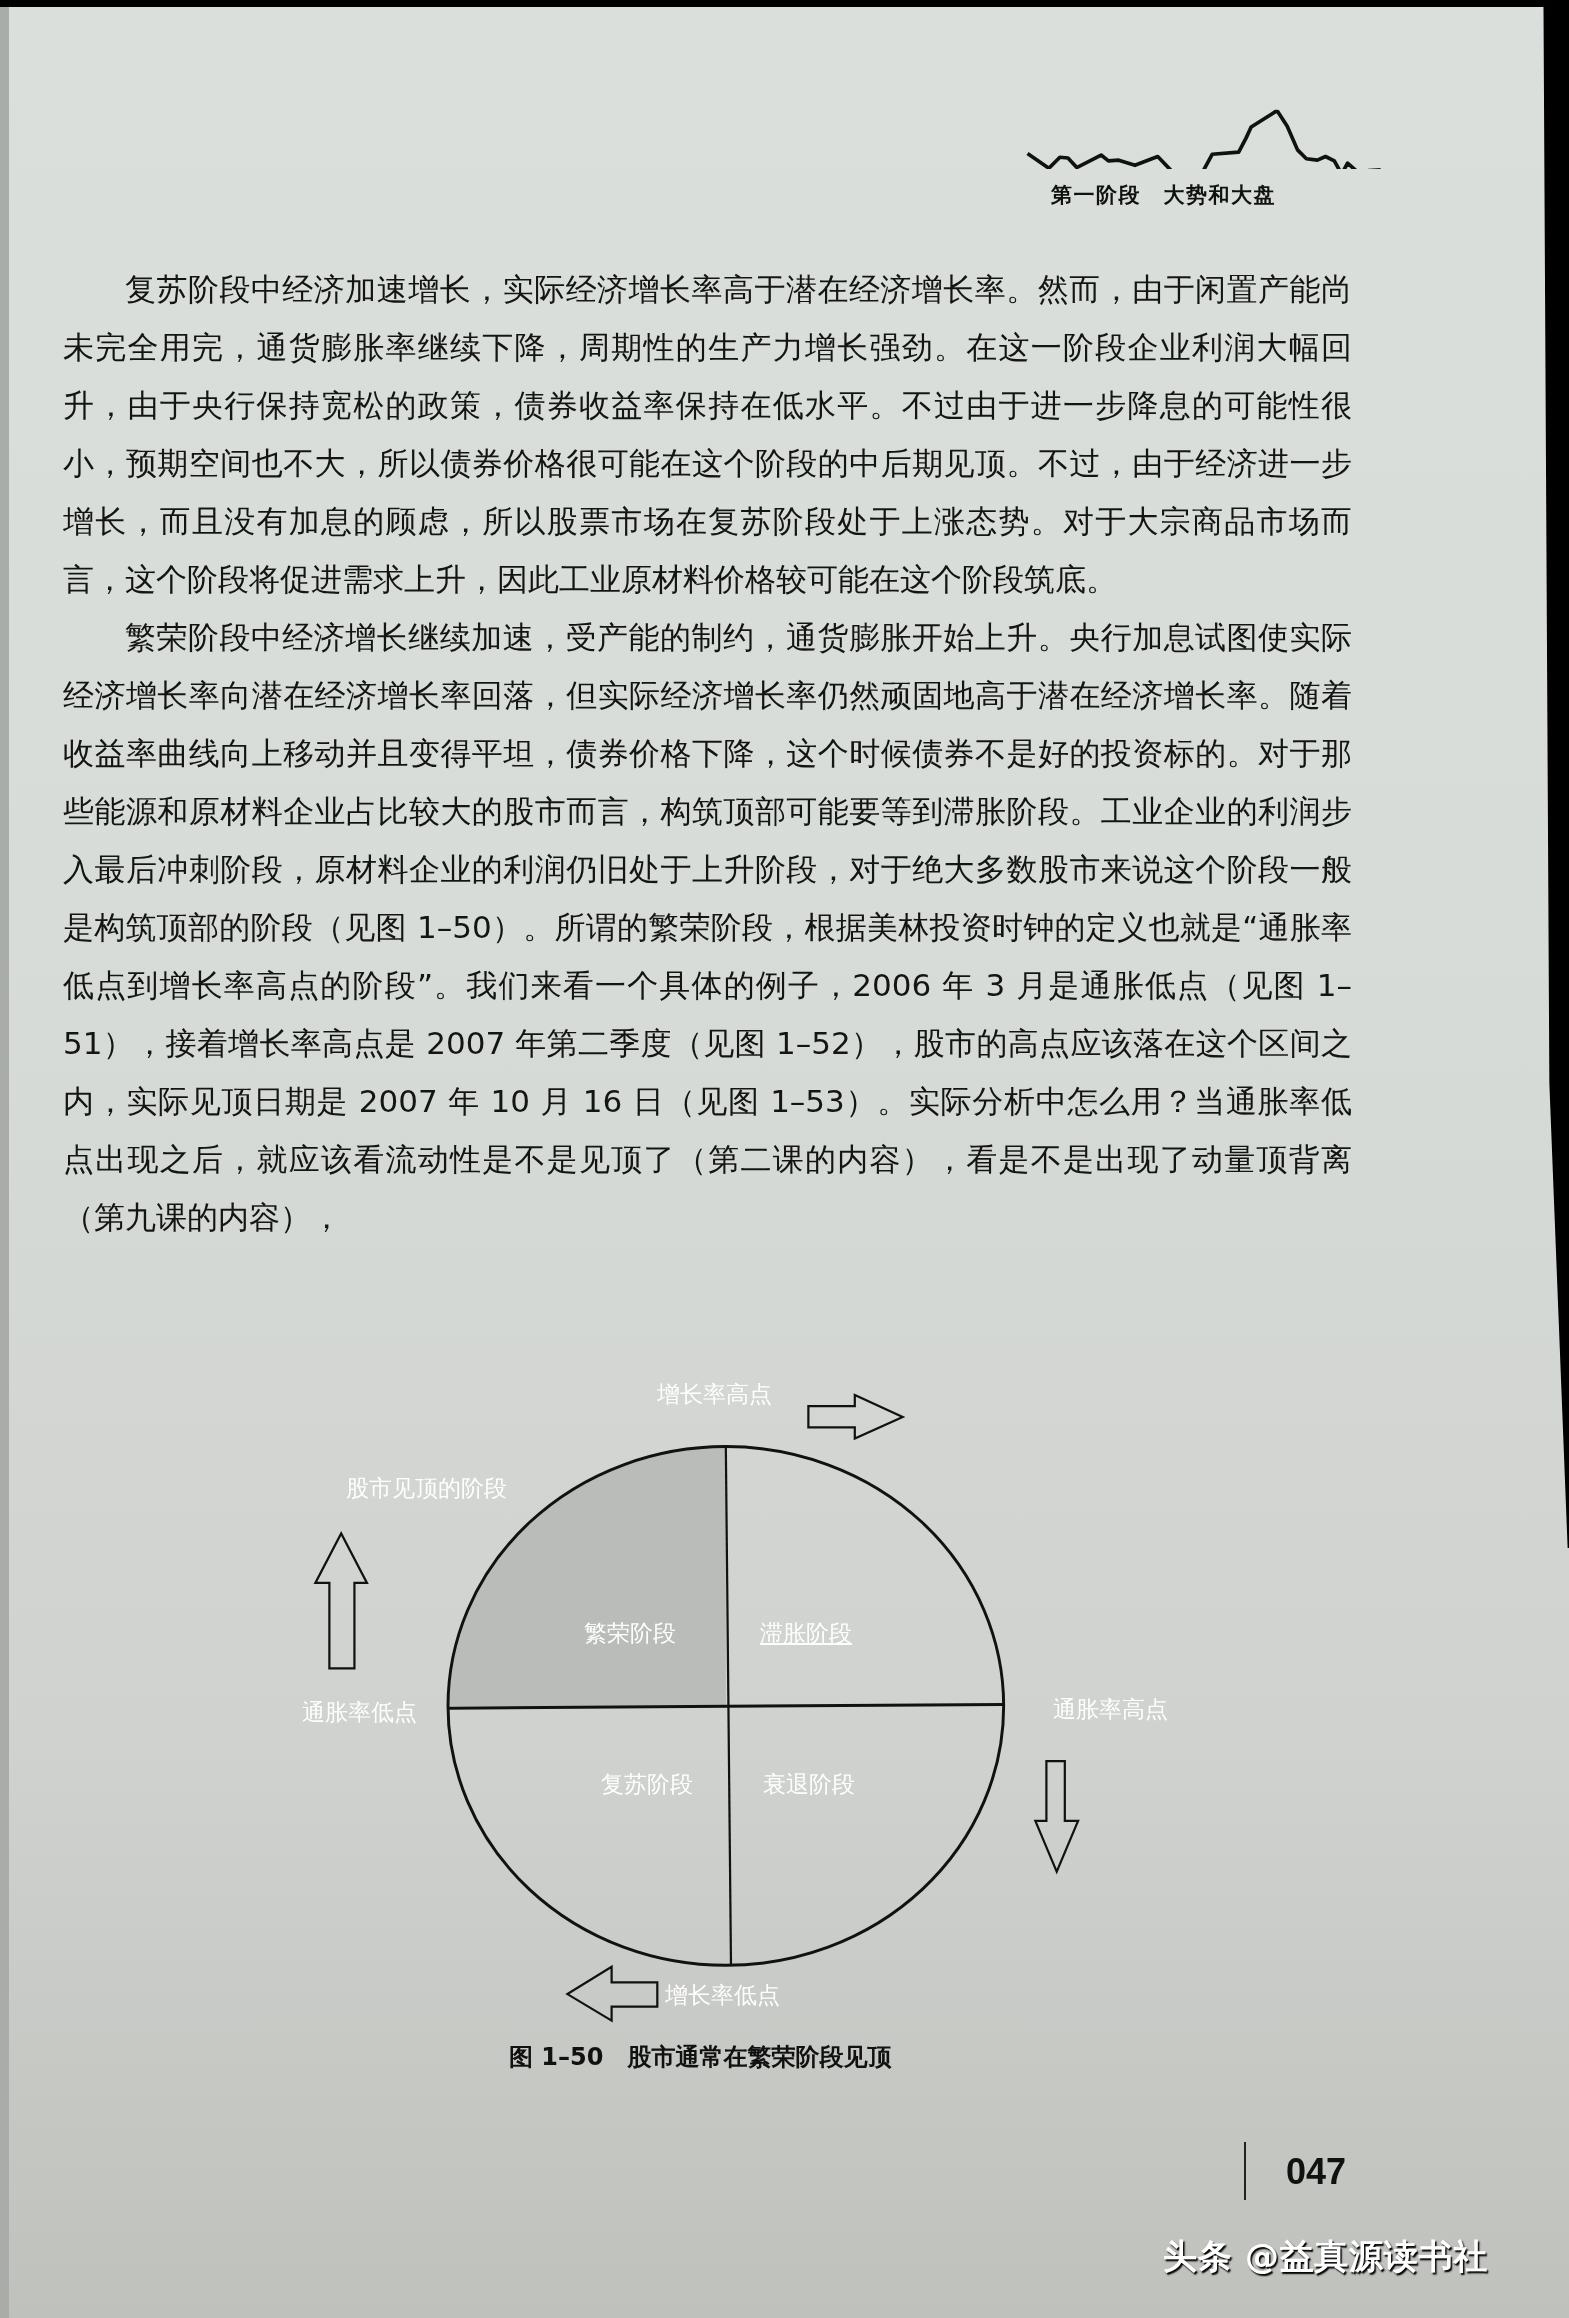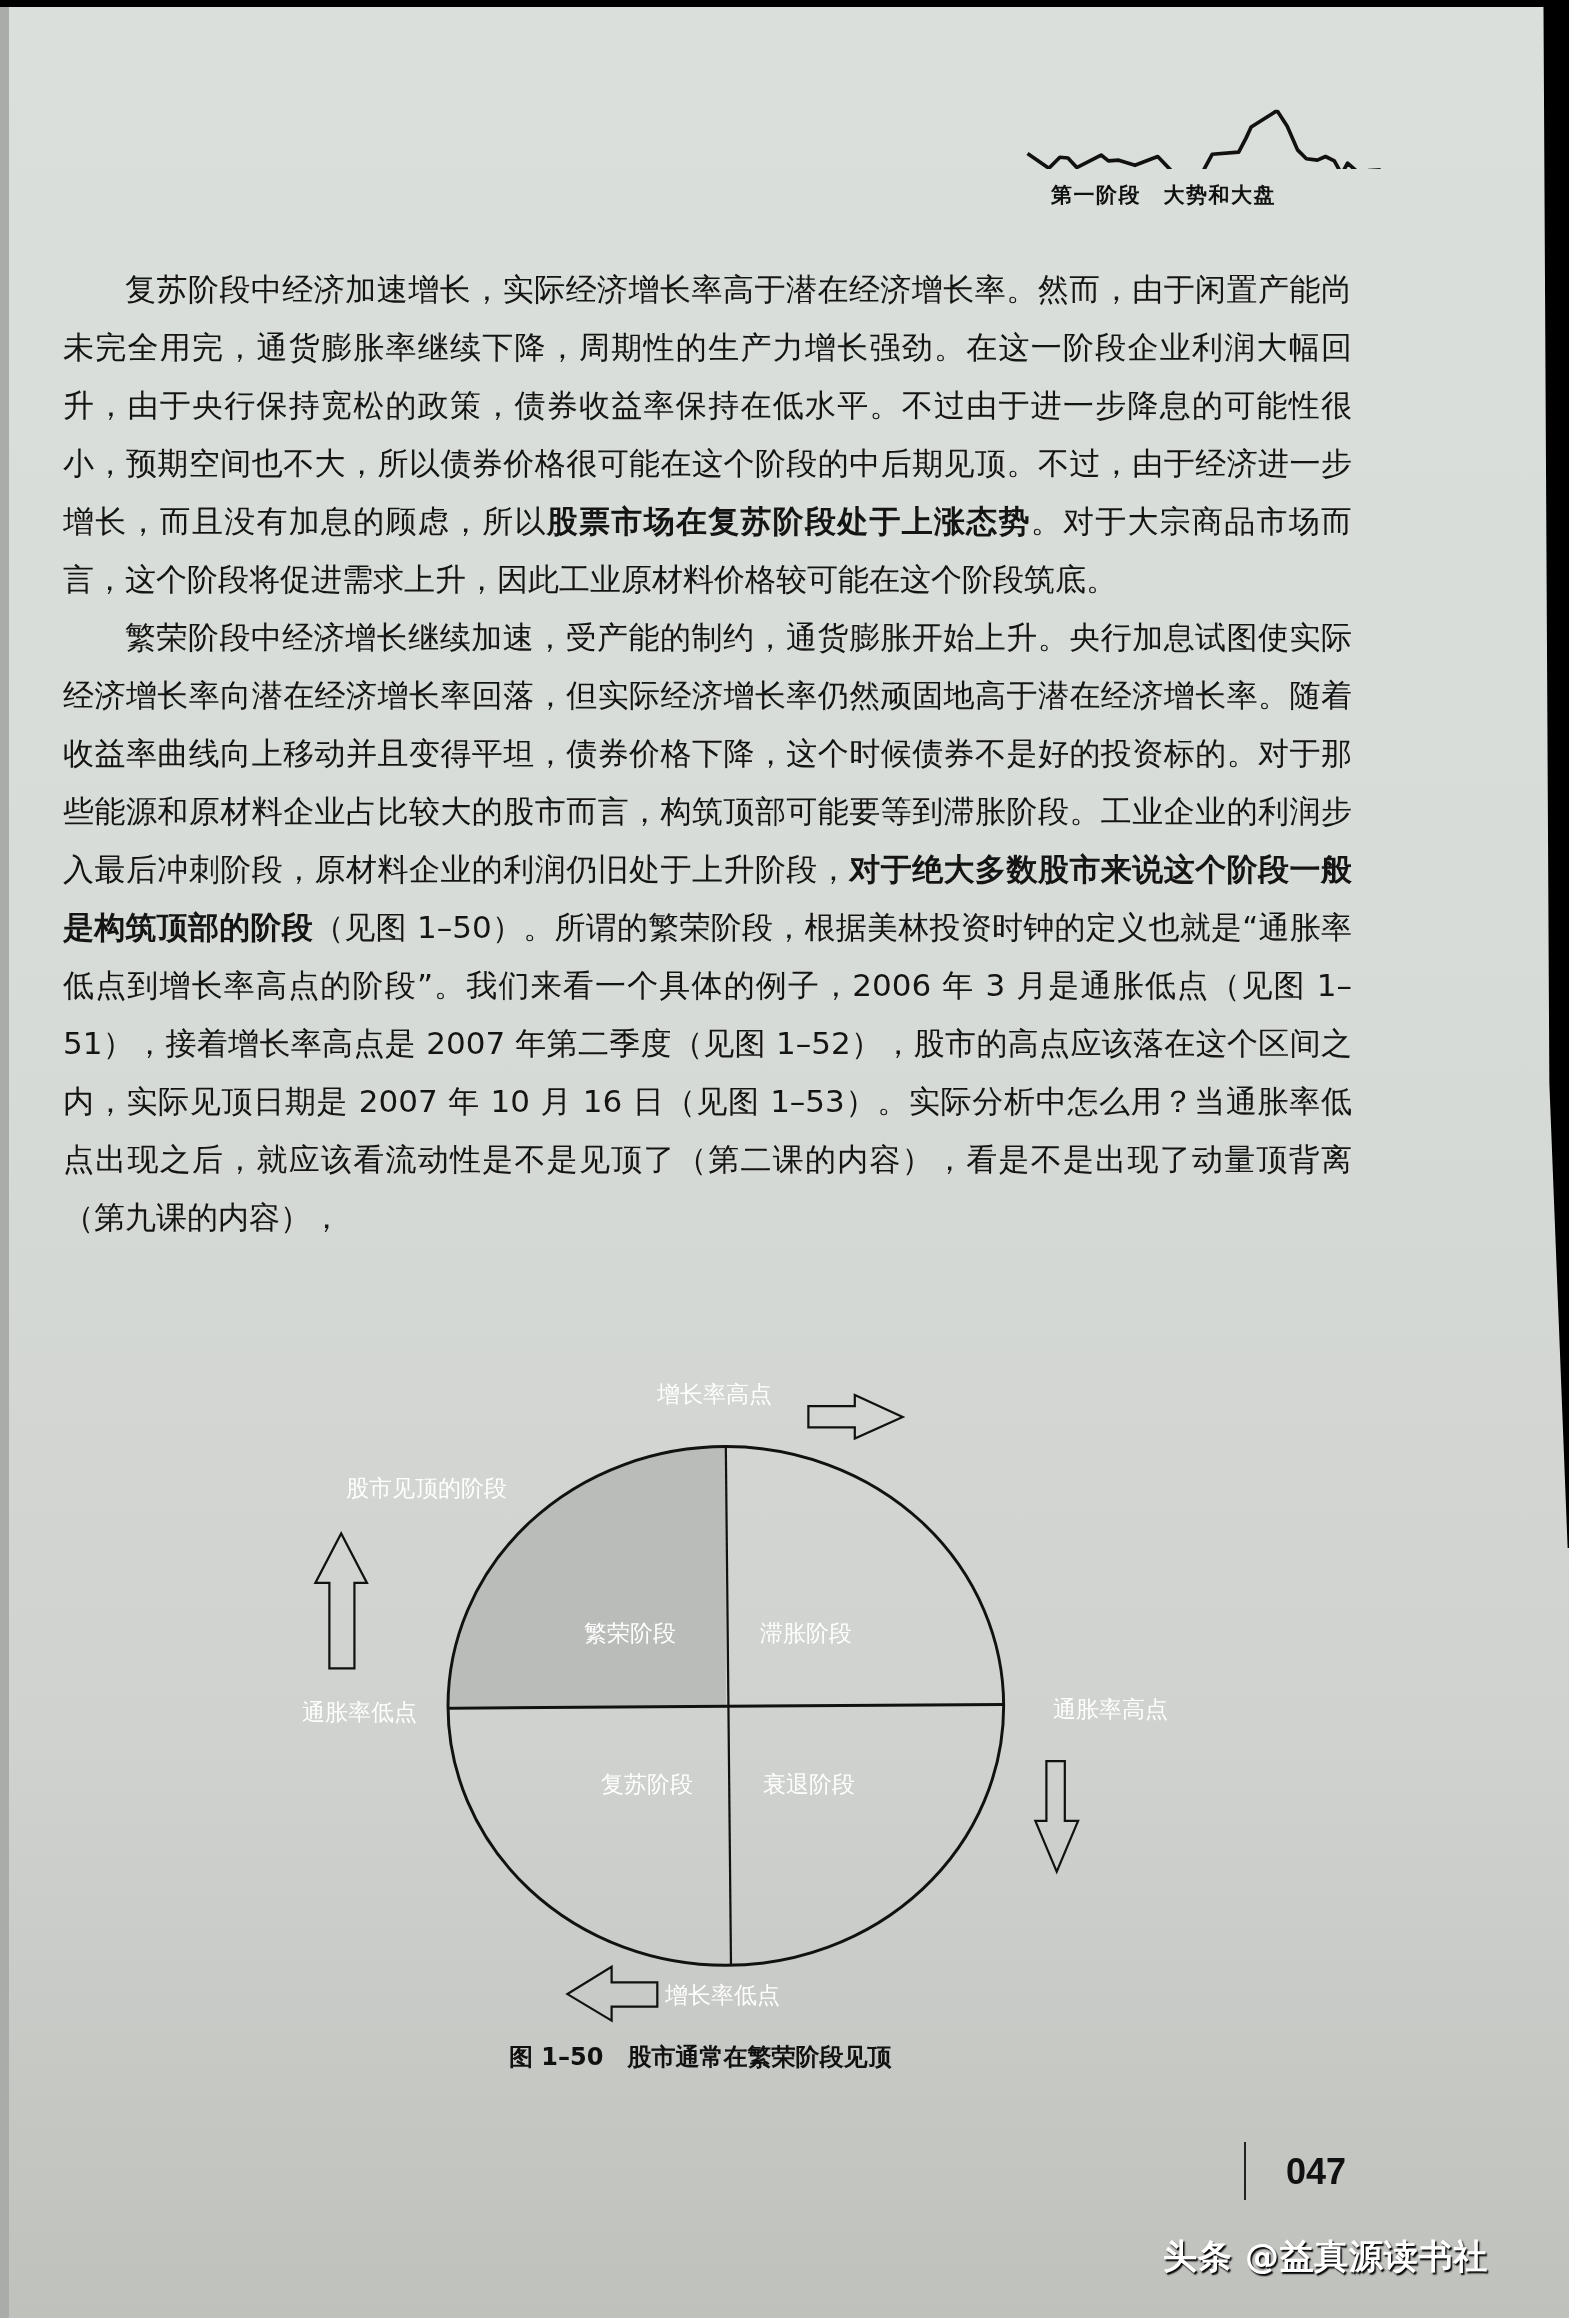--- a/index.html
+++ b/index.html
@@ -9,21 +9,21 @@
         background:linear-gradient(180deg,#dadfdb 0%,#d8dcd8 40%,#cfd2ce 75%,#bfc1bd 100%);}
   .right-shadow{position:absolute;top:0;right:0;width:29.5px;height:1548px;background:#000;
         clip-path:polygon(0 0,100% 0,100% 100%,92% 100%,30% 70%,10% 0);}
   .left-strip{position:absolute;left:0;top:7.4px;width:8.8px;height:2311px;background:#a9aca8;}
   .header-graph{position:absolute;left:1017px;top:66px;width:383px;height:103px;}
   .header-title{position:absolute;left:1051px;top:181px;font-size:21px;font-weight:bold;color:#111;
         letter-spacing:1.5px;white-space:pre;}
   .body-text{position:absolute;left:63px;top:260px;width:1289px;font-size:31px;color:#141414;
         line-height:58px;text-align:justify;}
   .body-text p{margin:0;text-indent:62px;}
-  .body-text b{font-weight:bold;}
+  .body-text b{font-weight:normal;}
   .diagram{position:absolute;left:280px;top:1364px;width:958px;height:678px;}
   .dlabel{position:absolute;font-size:23px;color:#ffffff;white-space:nowrap;}
   .caption{position:absolute;left:509px;top:2041px;font-size:24px;font-weight:bold;color:#111;
         white-space:pre;}
   .page-bar{position:absolute;left:1244px;top:2142px;width:2.2px;height:58px;background:#222;}
   .page-num{position:absolute;left:1286px;top:2151px;font-size:36px;font-weight:bold;color:#111;
         font-family:"Liberation Sans",sans-serif;}
   .watermark{position:absolute;left:1163px;top:2234px;font-size:34px;font-weight:bold;color:#fff;
         text-shadow:1.5px 2.2px 1.5px #000;white-space:nowrap;letter-spacing:0.7px;}
 </style>
@@ -64,21 +64,21 @@
       <polygon points="1040,539 1065,539 1065,620 1083,620 1054,689 1025,620 1040,620" fill="none" stroke="#111" stroke-width="3"></polygon>
     </g>
 
     <g>
       <polygon points="512,839 512,872 450,872 450,891 390,855 450,818 450,839" fill="none" stroke="#111" stroke-width="3"></polygon>
     </g>
   </svg>
   <div class="dlabel" style="left:377px;top:14.7px;">增长率高点</div>
   <div class="dlabel" style="left:66px;top:109px;">股市见顶的阶段</div>
   <div class="dlabel" style="left:304px;top:254px;">繁荣阶段</div>
-  <div class="dlabel" style="left:480px;top:254px;">滞胀阶段</div>
+  <div class="dlabel" style="left:480px;top:254px;text-decoration:underline;">滞胀阶段</div>
   <div class="dlabel" style="left:22px;top:333px;">通胀率低点</div>
   <div class="dlabel" style="left:773px;top:330px;">通胀率高点</div>
   <div class="dlabel" style="left:321px;top:405px;">复苏阶段</div>
   <div class="dlabel" style="left:483px;top:405px;">衰退阶段</div>
   <div class="dlabel" style="left:385px;top:616px;">增长率低点</div>
 </div>
 
 <div class="caption">图 1–50　股市通常在繁荣阶段见顶</div>
 
 <div class="page-bar"></div>

